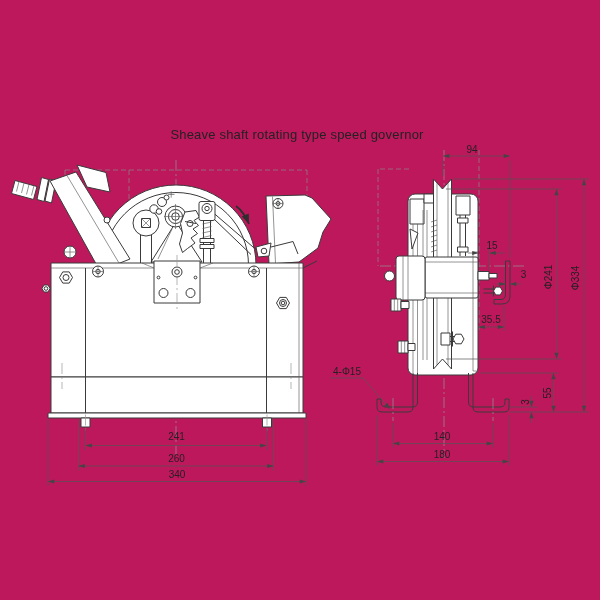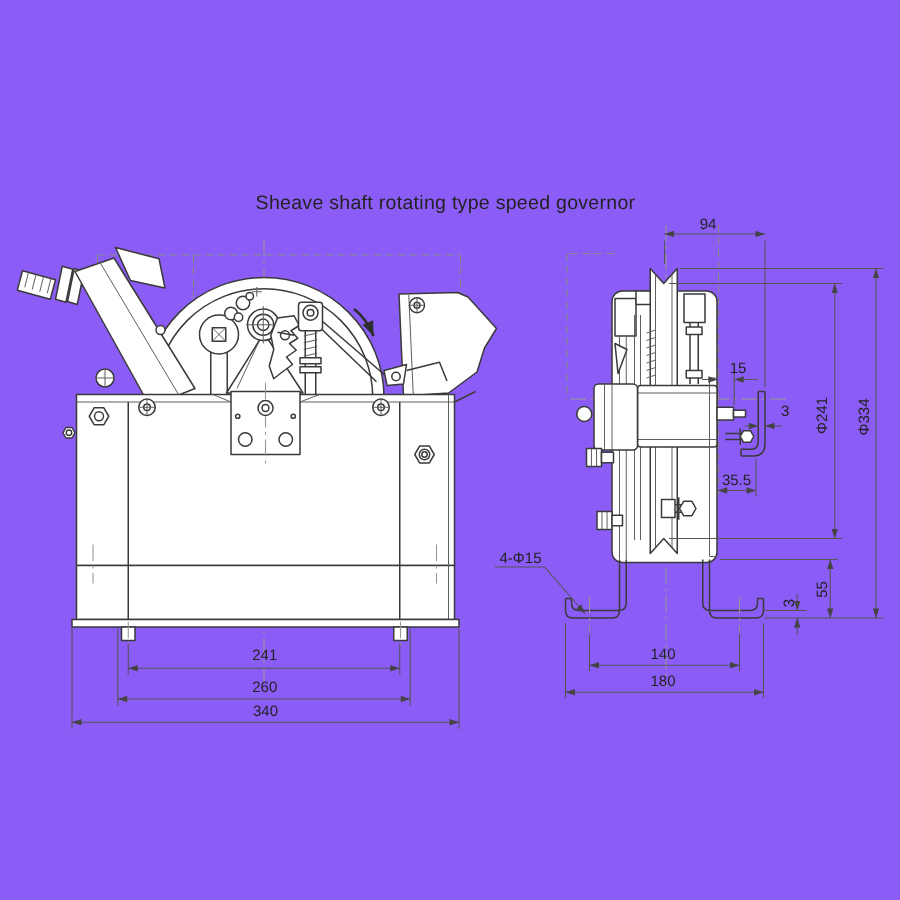--- a/index.html
+++ b/index.html
@@ -1,16 +1,16 @@
 <!DOCTYPE html>
 <html><head>
 <meta charset="utf-8">
 <style>
   html,body{margin:0;padding:0;background:#fff;}
-  .stage{width:600px;height:600px;background:#8b5cf6;position:relative;font-family:"Liberation Sans",sans-serif;}
+  .stage{width:600px;height:600px;background:#be185d;position:relative;font-family:"Liberation Sans",sans-serif;}
   svg{display:block;}
   .obj{stroke:#3a3a3a;stroke-width:1;fill:none;stroke-linejoin:round;}
   .fw{fill:#ffffff;}
   .thin{stroke:#5a5a5a;stroke-width:.65;fill:none;}
   .cl{stroke:#979797;stroke-width:.7;fill:none;stroke-dasharray:11 3 2 3;}
   .ph{stroke:#8a8a8a;stroke-width:.7;fill:none;stroke-dasharray:5 3;}
   .dim{stroke:#555;stroke-width:.7;fill:none;}
   .thk{stroke:#2e2e2e;stroke-width:1.8;fill:none;}
   text{font-family:"Liberation Sans",sans-serif;fill:#222;}
   .dt{font-size:10px;text-anchor:middle;}

